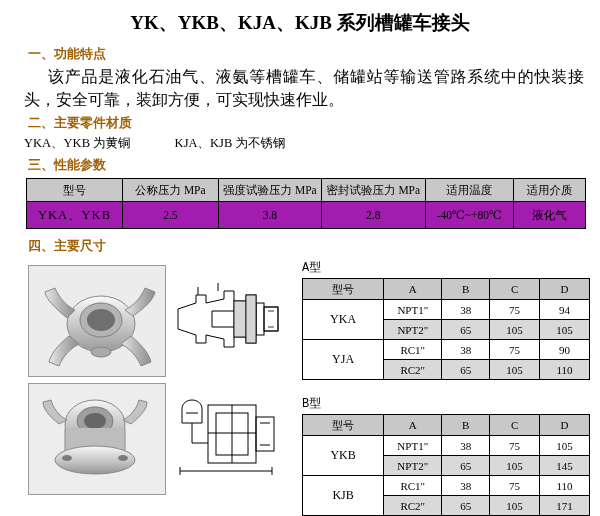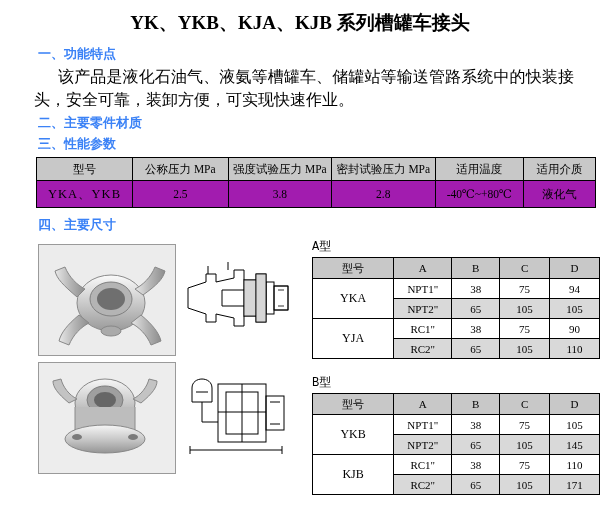--- a/index.html
+++ b/index.html
@@ -14,33 +14,33 @@
     font-size: 12px;
     color: #000000;
     overflow: hidden;
     position: relative;
   }
   .page {
     position: relative;
     width: 600px;
     height: 516px;
     box-sizing: border-box;
-    padding: 0 20px;
+    padding: 0 10px;
   }
   .title {
     text-align: center;
     font-size: 19px;
     font-weight: bold;
     letter-spacing: 0px;
     padding-top: 10px;
     padding-bottom: 6px;
     font-family: "Liberation Serif", "DejaVu Serif", serif;
   }
   .sec-head {
-    color: #3b82f6;
+    color: #a16207;
     font-weight: bold;
     font-size: 13px;
     margin: 3px 0 2px 18px;
     font-family: "Liberation Serif", "DejaVu Serif", serif;
   }
   .para {
     font-size: 16px;
     line-height: 1.45;
     margin: 0 6px 0 14px;
     text-indent: 24px;
@@ -144,20 +144,23 @@
 <body>
 
 <div class="page">
 
   <div class="title">YK、YKB、KJA、KJB 系列槽罐车接头</div>
 
   <div class="sec-head">一、功能特点</div>
   <div class="para">该产品是液化石油气、液氨等槽罐车、储罐站等输送管路系统中的快装接头，安全可靠，装卸方便，可实现快速作业。</div>
 
   <div class="sec-head">二、主要零件材质</div>
+  <div class="para2">
+    <span>YKA、YKB 为黄铜</span><span class="spacer-left"></span><span>KJA、KJB 为不锈钢</span>
+  </div>
 
   <div class="sec-head">三、性能参数</div>
 
   <table class="grid" id="perf-table">
     <tbody>
         <tr>
       <th style="width:96px">型号</th>
       <th style="width:96px">公称压力 MPa</th>
       <th style="width:104px">强度试验压力 MPa</th>
       <th style="width:104px">密封试验压力 MPa</th>

